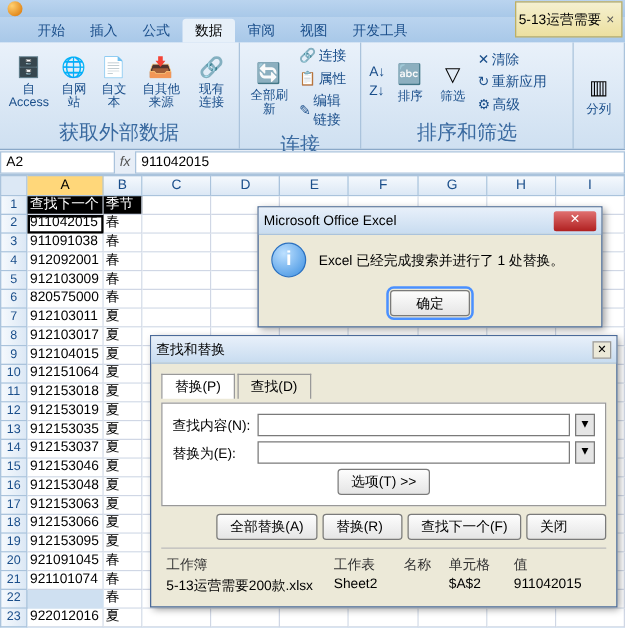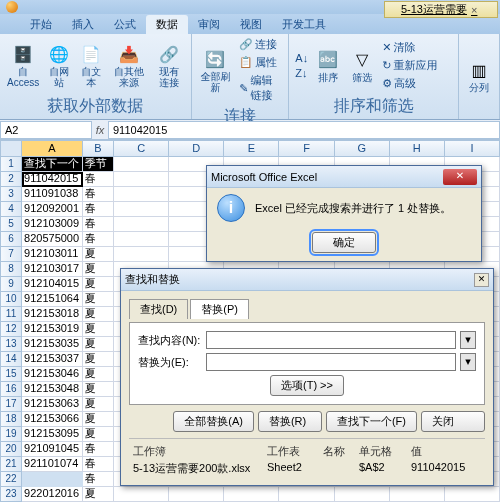--- a/index.html
+++ b/index.html
@@ -63,21 +63,21 @@
 .fr-row { display: flex; align-items: center; gap: 4px; margin-bottom: 4px; }
 .fr-row label { width: 64px; }
 .fr-row input { flex: 1; border: 1px solid #7a7a7a; height: 18px; padding: 0 2px; }
 .fr-row .dd { width: 16px; height: 18px; border: 1px solid #7a7a7a; background: #e5e5e5; text-align: center; line-height: 14px; cursor: pointer; }
 .fr-btns { display: flex; gap: 4px; justify-content: flex-end; margin: 6px 0; flex-wrap: wrap; }
 .fr-res { border-top: 1px solid #bbb; padding-top: 4px; }
 .fr-res-head { display: flex; font-size: 10px; color: #333; }
 .fr-res-head div, .fr-res-row div { padding: 1px 4px; }
 .fr-res-row { display: flex; font-size: 10px; }
 .smallx { width: 15px; height: 14px; background: #ece9d8; border: 1px solid #999; text-align: center; line-height: 11px; font-size: 9px; cursor: pointer; }
-.filetab { position: absolute; right: 2px; top: 1px; display: flex; align-items: center; gap: 4px; background: linear-gradient(#f5f0d0,#ece0a0); border: 1px solid #c0b060; padding: 0 16px; height: 17px; font-size: 10px; text-decoration: underline; }
+.filetab { position: absolute; right: 2px; top: 1px; display: flex; align-items: center; gap: 4px; background: linear-gradient(#f5f0d0,#ece0a0); border: 1px solid #c0b060; padding: 0 2px; height: 29px; font-size: 10px; }
 .filetab .x { width: 10px; color: #555; }
 </style>
 </head>
 <body>
 
 <div class="titlebar">
   <span class="orb"></span>
   <div class="filetab">
     <span>5-13运营需要</span>
     <span class="x">×</span>
@@ -502,22 +502,22 @@
   </div>
 </div>
 
 <div class="dlg" style="left:120px; top:268px; width:374px">
   <div class="dlg-title">
     <span class="t">查找和替换</span>
     <div class="smallx">✕</div>
   </div>
   <div class="dlg-body">
     <div class="fr-tabs">
+      <div class="fr-tab active">替换(P)</div>
       <div class="fr-tab">查找(D)</div>
-      <div class="fr-tab active">替换(P)</div>
     </div>
     <div class="fr-panel">
       <div class="fr-row">
         <label>查找内容(N):</label>
         <input value="" style="">
         <div class="dd">▾</div>
       </div>
       <div class="fr-row">
         <label>替换为(E):</label>
         <input value="" style="">

